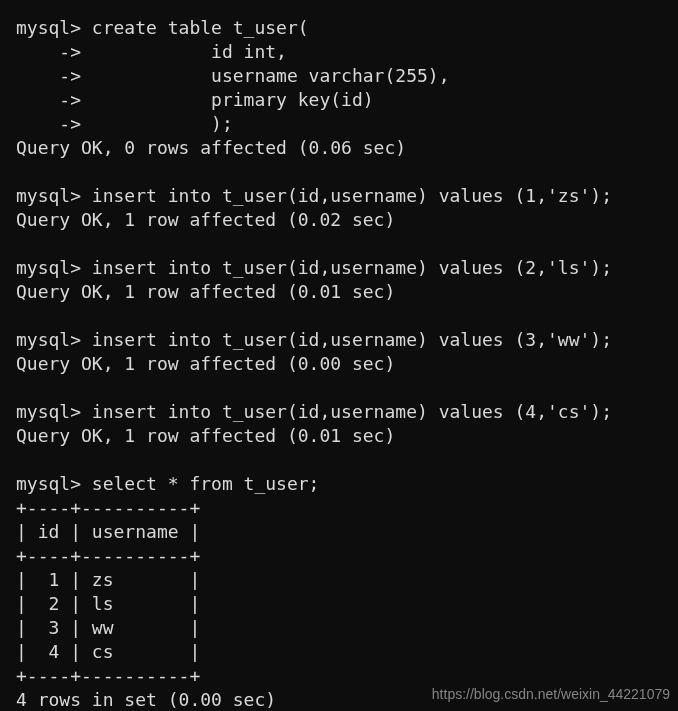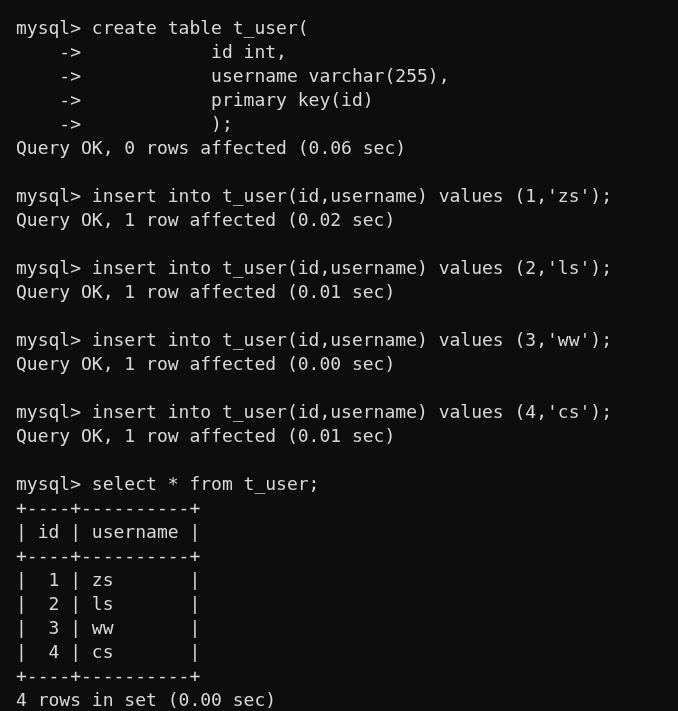--- a/index.html
+++ b/index.html
@@ -52,14 +52,15 @@
     user-select: none;
   }
 </style>
 </head>
 <body>
 
 <div id="terminal">
 
   <pre id="console-output"><span class="term-line">mysql&gt; create table t_user(</span><span class="term-line">    -&gt;            id int,</span><span class="term-line">    -&gt;            username varchar(255),</span><span class="term-line">    -&gt;            primary key(id)</span><span class="term-line">    -&gt;            );</span><span class="term-line">Query OK, 0 rows affected (0.06 sec)</span><span class="term-line blank"></span><span class="term-line">mysql&gt; insert into t_user(id,username) values (1,'zs');</span><span class="term-line">Query OK, 1 row affected (0.02 sec)</span><span class="term-line blank"></span><span class="term-line">mysql&gt; insert into t_user(id,username) values (2,'ls');</span><span class="term-line">Query OK, 1 row affected (0.01 sec)</span><span class="term-line blank"></span><span class="term-line">mysql&gt; insert into t_user(id,username) values (3,'ww');</span><span class="term-line">Query OK, 1 row affected (0.00 sec)</span><span class="term-line blank"></span><span class="term-line">mysql&gt; insert into t_user(id,username) values (4,'cs');</span><span class="term-line">Query OK, 1 row affected (0.01 sec)</span><span class="term-line blank"></span><span class="term-line">mysql&gt; select * from t_user;</span><span class="term-line">+----+----------+</span><span class="term-line">| id | username |</span><span class="term-line">+----+----------+</span><span class="term-line">|  1 | zs       |</span><span class="term-line">|  2 | ls       |</span><span class="term-line">|  3 | ww       |</span><span class="term-line">|  4 | cs       |</span><span class="term-line">+----+----------+</span><span class="term-line">4 rows in set (0.00 sec)</span></pre>
 
+  <div id="watermark">https://blog.csdn.net/weixin_44221079</div>
 
 </div>
 
 </body></html>

